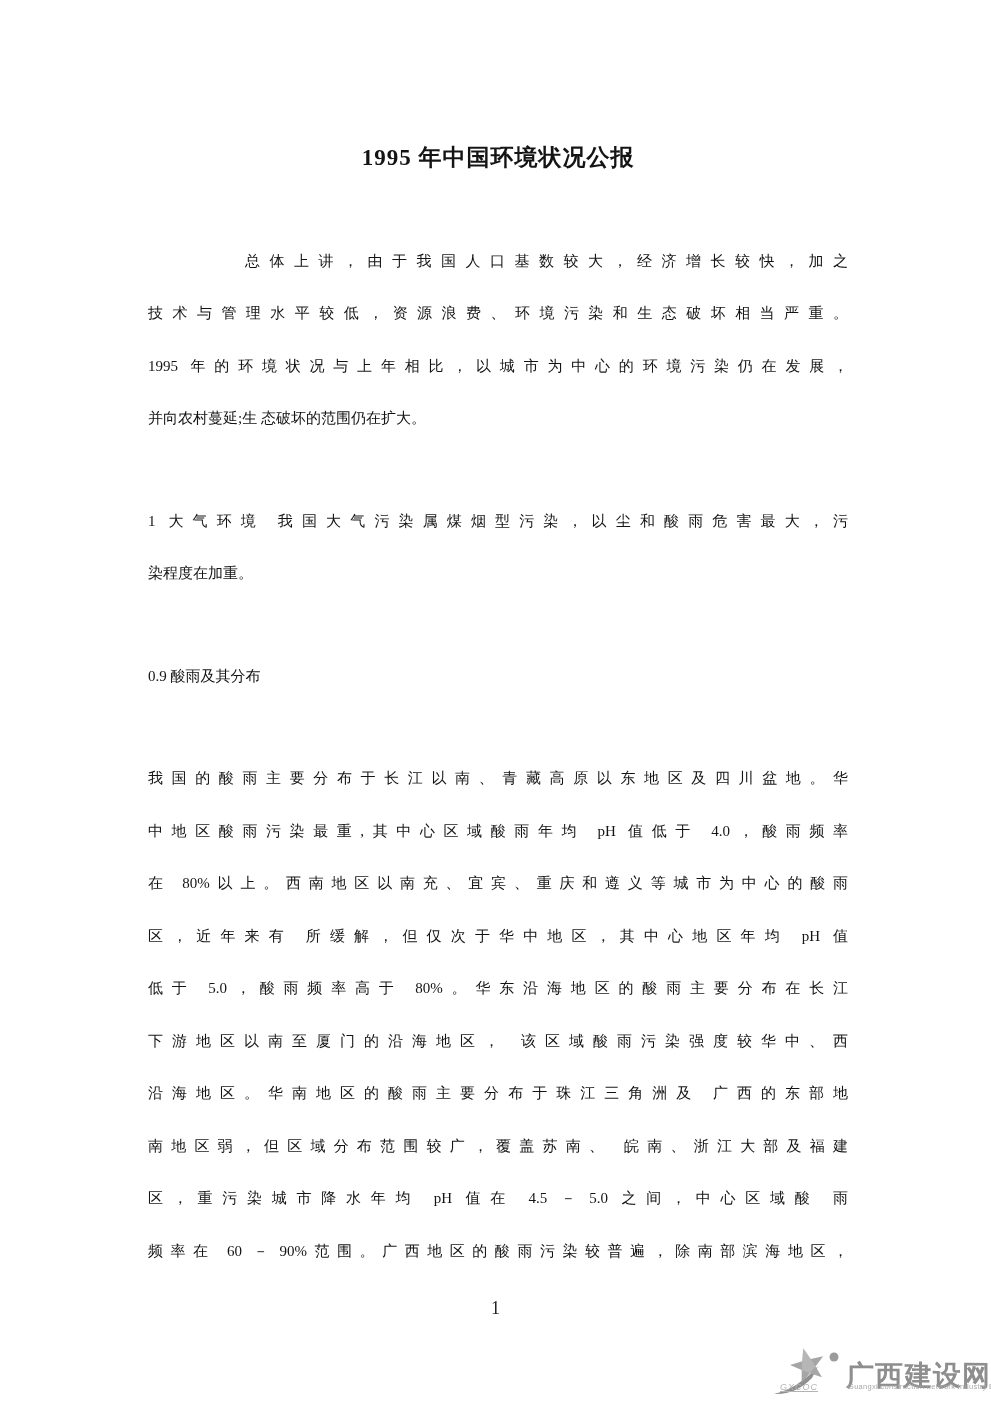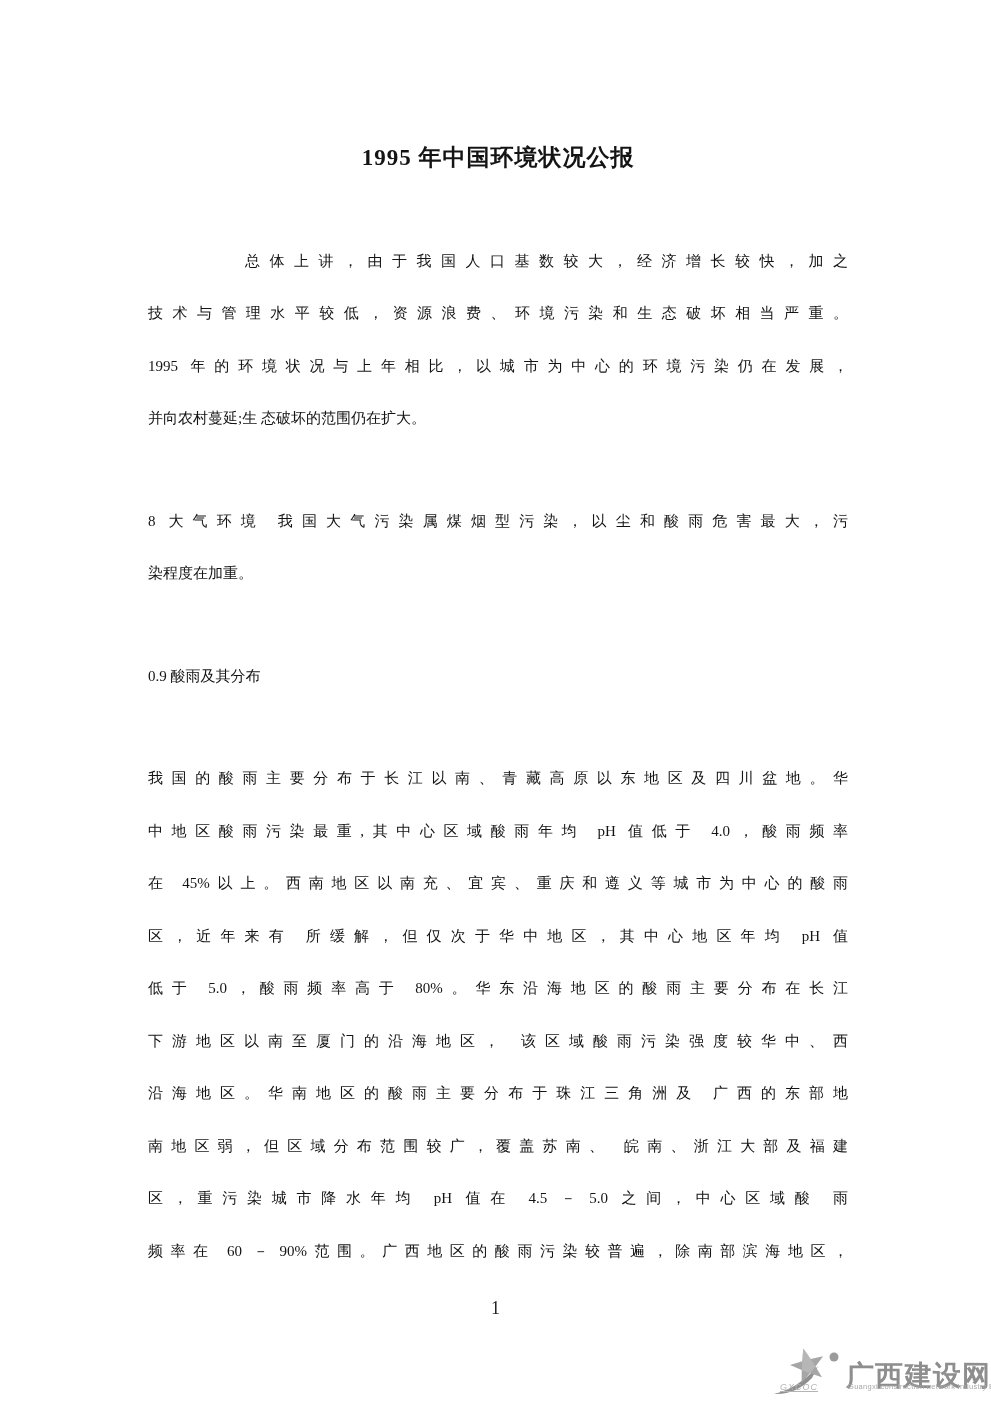--- a/index.html
+++ b/index.html
@@ -107,30 +107,30 @@
   <div class="doc">
     <div class="doc-title">1995 年中国环境状况公报</div>
     <div id="doc-blocks">
         <div class="para">
           <div class="line j" style="text-indent: 97px;">总体上讲，由于我国人口基数较大，经济增长较快，加之</div>
           <div class="line j">技术与管理水平较低，资源浪费、环境污染和生态破坏相当严重。</div>
           <div class="line j">1995 年的环境状况与上年相比，以城市为中心的环境污染仍在发展，</div>
           <div class="line">并向农村蔓延;生 态破坏的范围仍在扩大。</div>
         </div>
         <div class="para">
-          <div class="line j">8 大气环境 我国大气污染属煤烟型污染，以尘和酸雨危害最大，污</div>
+          <div class="line j">1 大气环境 我国大气污染属煤烟型污染，以尘和酸雨危害最大，污</div>
           <div class="line">染程度在加重。</div>
         </div>
         <div class="para">
           <div class="line">0.9 酸雨及其分布</div>
         </div>
         <div class="para">
           <div class="line j">我国的酸雨主要分布于长江以南、青藏高原以东地区及四川盆地。华</div>
           <div class="line j">中地区酸雨污染最重,其中心区域酸雨年均 pH 值低于 4.0，酸雨频率</div>
-          <div class="line j">在 45%以上。西南地区以南充、宜宾、重庆和遵义等城市为中心的酸雨</div>
+          <div class="line j">在 80%以上。西南地区以南充、宜宾、重庆和遵义等城市为中心的酸雨</div>
           <div class="line j">区，近年来有 所缓解，但仅次于华中地区，其中心地区年均 pH 值</div>
           <div class="line j">低于 5.0，酸雨频率高于 80%。华东沿海地区的酸雨主要分布在长江</div>
           <div class="line j">下游地区以南至厦门的沿海地区， 该区域酸雨污染强度较华中、西</div>
           <div class="line j">沿海地区。华南地区的酸雨主要分布于珠江三角洲及 广西的东部地</div>
           <div class="line j">南地区弱，但区域分布范围较广，覆盖苏南、 皖南、浙江大部及福建</div>
           <div class="line j">区，重污染城市降水年均 pH 值在 4.5 － 5.0 之间，中心区域酸 雨</div>
           <div class="line j">频率在 60 － 90%范围。广西地区的酸雨污染较普遍，除南部滨海地区，</div>
         </div>
       </div>
   </div>

